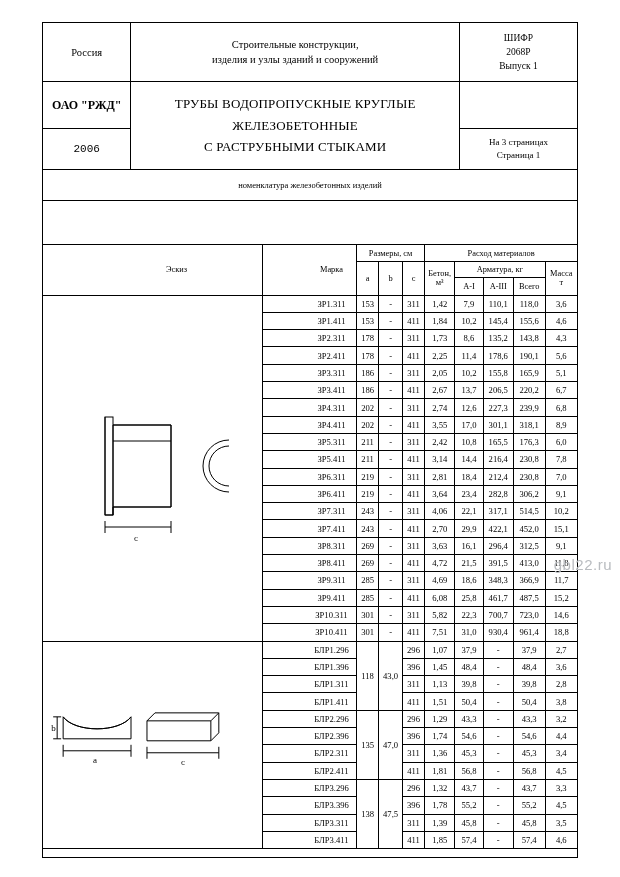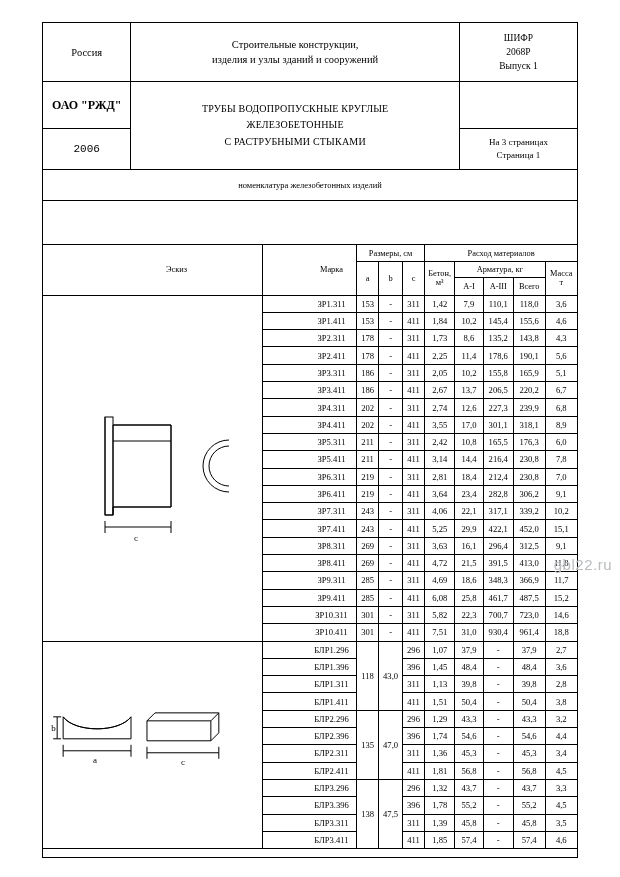--- a/index.html
+++ b/index.html
@@ -8,21 +8,21 @@
   .frame{position:absolute;left:42px;top:22px;width:536px;height:836px;border:1px solid #000;box-sizing:border-box;}
   table{border-collapse:collapse;}
   td,th{border:1px solid #000;padding:0;text-align:center;vertical-align:middle;font-weight:normal;}
   
   .hdr{position:absolute;left:42px;top:22px;width:536px;}
   .hdr table{width:536px;}
   .h-country{width:88px;height:58px;font-size:10.5px;}
   .h-title{width:330px;font-size:10.5px;line-height:1.45;}
   .h-code{width:118px;font-size:9.5px;line-height:1.5;border-radius:8px;}
   .h-org{width:88px;height:46px;font-size:12px;font-weight:bold;}
-  .h-sub{font-size:10px;line-height:1.65;letter-spacing:.2px;}
+  .h-sub{font-size:13px;line-height:1.65;letter-spacing:.2px;}
   .h-year{height:40px;font-size:11px;font-family:Liberation Mono, monospace;}
   .h-pages{font-size:9px;line-height:1.5;}
   .h-nom{height:30px;font-size:8.5px;}
   
   .main{position:absolute;left:42px;top:244px;width:536px;}
   .main table{width:536px;font-size:8.6px;}
   .main td{height:16.3px;}
   .th1{font-size:8.4px;}
   .c-esk{width:188px;}
   .c-mark{width:56px;padding-left:44px;}
@@ -261,29 +261,29 @@
             <td class="c-mas">9,1</td>
           </tr>
           <tr>
             <td class="c-mark">ЗР7.311</td>
             <td class="c-abc">243</td>
             <td class="c-abc">-</td>
             <td class="c-abc">311</td>
             <td class="c-bet">4,06</td>
             <td class="c-arm">22,1</td>
             <td class="c-arm">317,1</td>
-            <td class="c-vs">339,2</td>
+            <td class="c-vs">514,5</td>
             <td class="c-mas">10,2</td>
           </tr>
           <tr>
             <td class="c-mark">ЗР7.411</td>
             <td class="c-abc">243</td>
             <td class="c-abc">-</td>
             <td class="c-abc">411</td>
-            <td class="c-bet">5,25</td>
+            <td class="c-bet">2,70</td>
             <td class="c-arm">29,9</td>
             <td class="c-arm">422,1</td>
             <td class="c-vs">452,0</td>
             <td class="c-mas">15,1</td>
           </tr>
           <tr>
             <td class="c-mark">ЗР8.311</td>
             <td class="c-abc">269</td>
             <td class="c-abc">-</td>
             <td class="c-abc">311</td>

